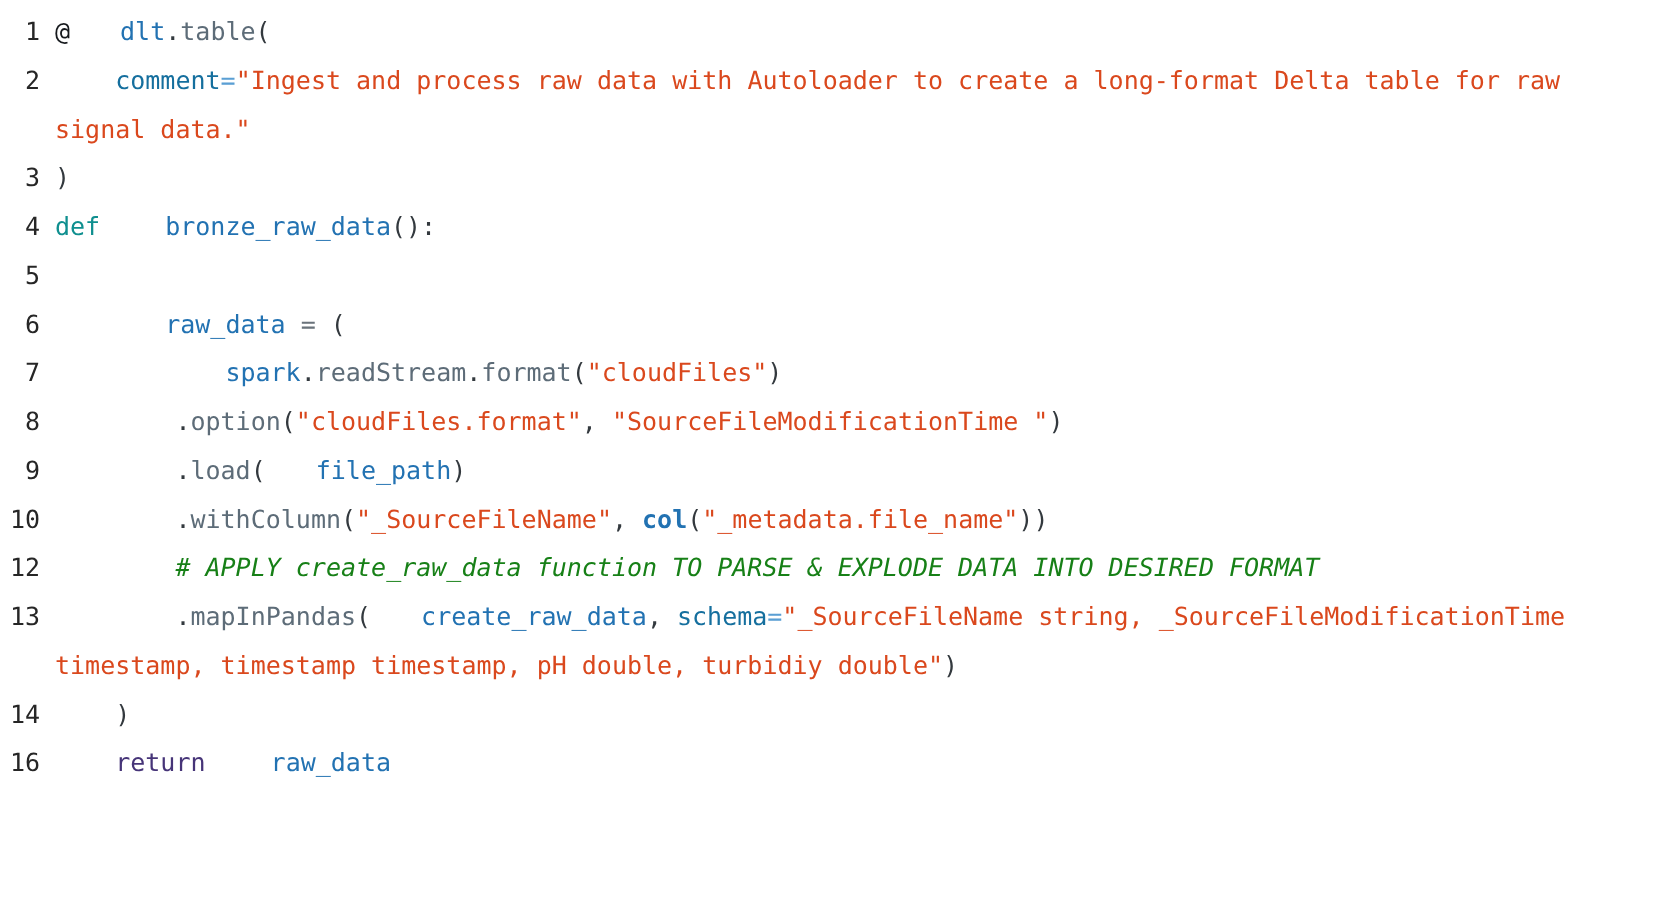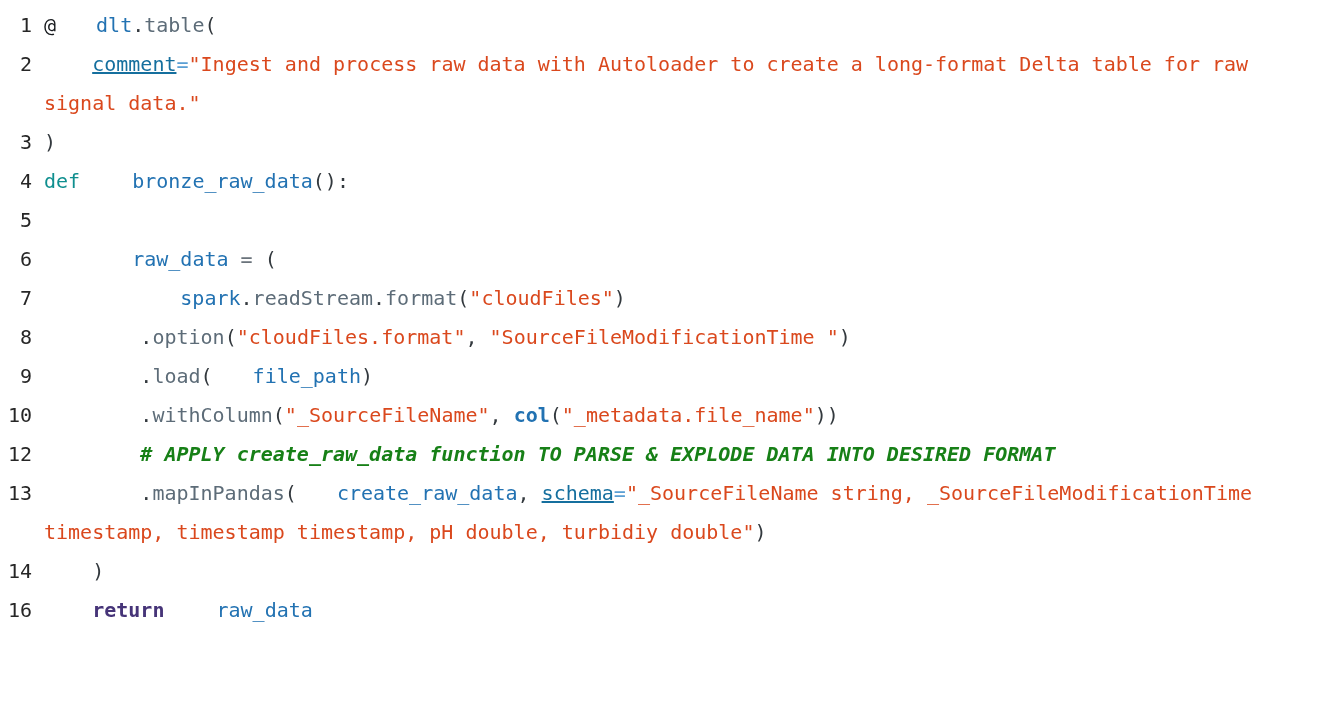--- a/index.html
+++ b/index.html
@@ -42,26 +42,26 @@
     overflow-wrap: normal;
     color: var(--c-pun);
     min-height: 39px;
   }
   .tok.pun   { color: var(--c-pun); }
   .tok.at    { color: var(--c-at); }
   .tok.name  { color: var(--c-name); margin-left: 40px; }
   .tok.nameb { color: var(--c-name); font-weight: bold; }
   .tok.meth  { color: var(--c-meth); }
   .tok.kwdef { color: var(--c-kwdef); }
-  .tok.kwret { color: var(--c-kwret); font-weight: bold; }
-  .tok.kwarg { color: var(--c-kwarg); text-decoration: underline; }
+  .tok.kwret { color: var(--c-kwret); }
+  .tok.kwarg { color: var(--c-kwarg); }
   .tok.eq    { color: var(--c-eq); }
   .tok.op    { color: var(--c-op); }
   .tok.str   { color: var(--c-str); }
-  .tok.com   { color: var(--c-com); font-style: italic; font-weight: bold; }
+  .tok.com   { color: var(--c-com); font-style: italic; }
 </style>
 </head>
 <body>
 
 <div class="code-editor" id="code-lines">
     <div class="code-line">
       <span class="ln">1</span>
       <span class="src"><span class="tok at">@</span><span class="tok name">dlt</span><span class="tok pun">.</span><span class="tok meth">table</span><span class="tok pun">(</span></span>
     </div>
     <div class="code-line">

